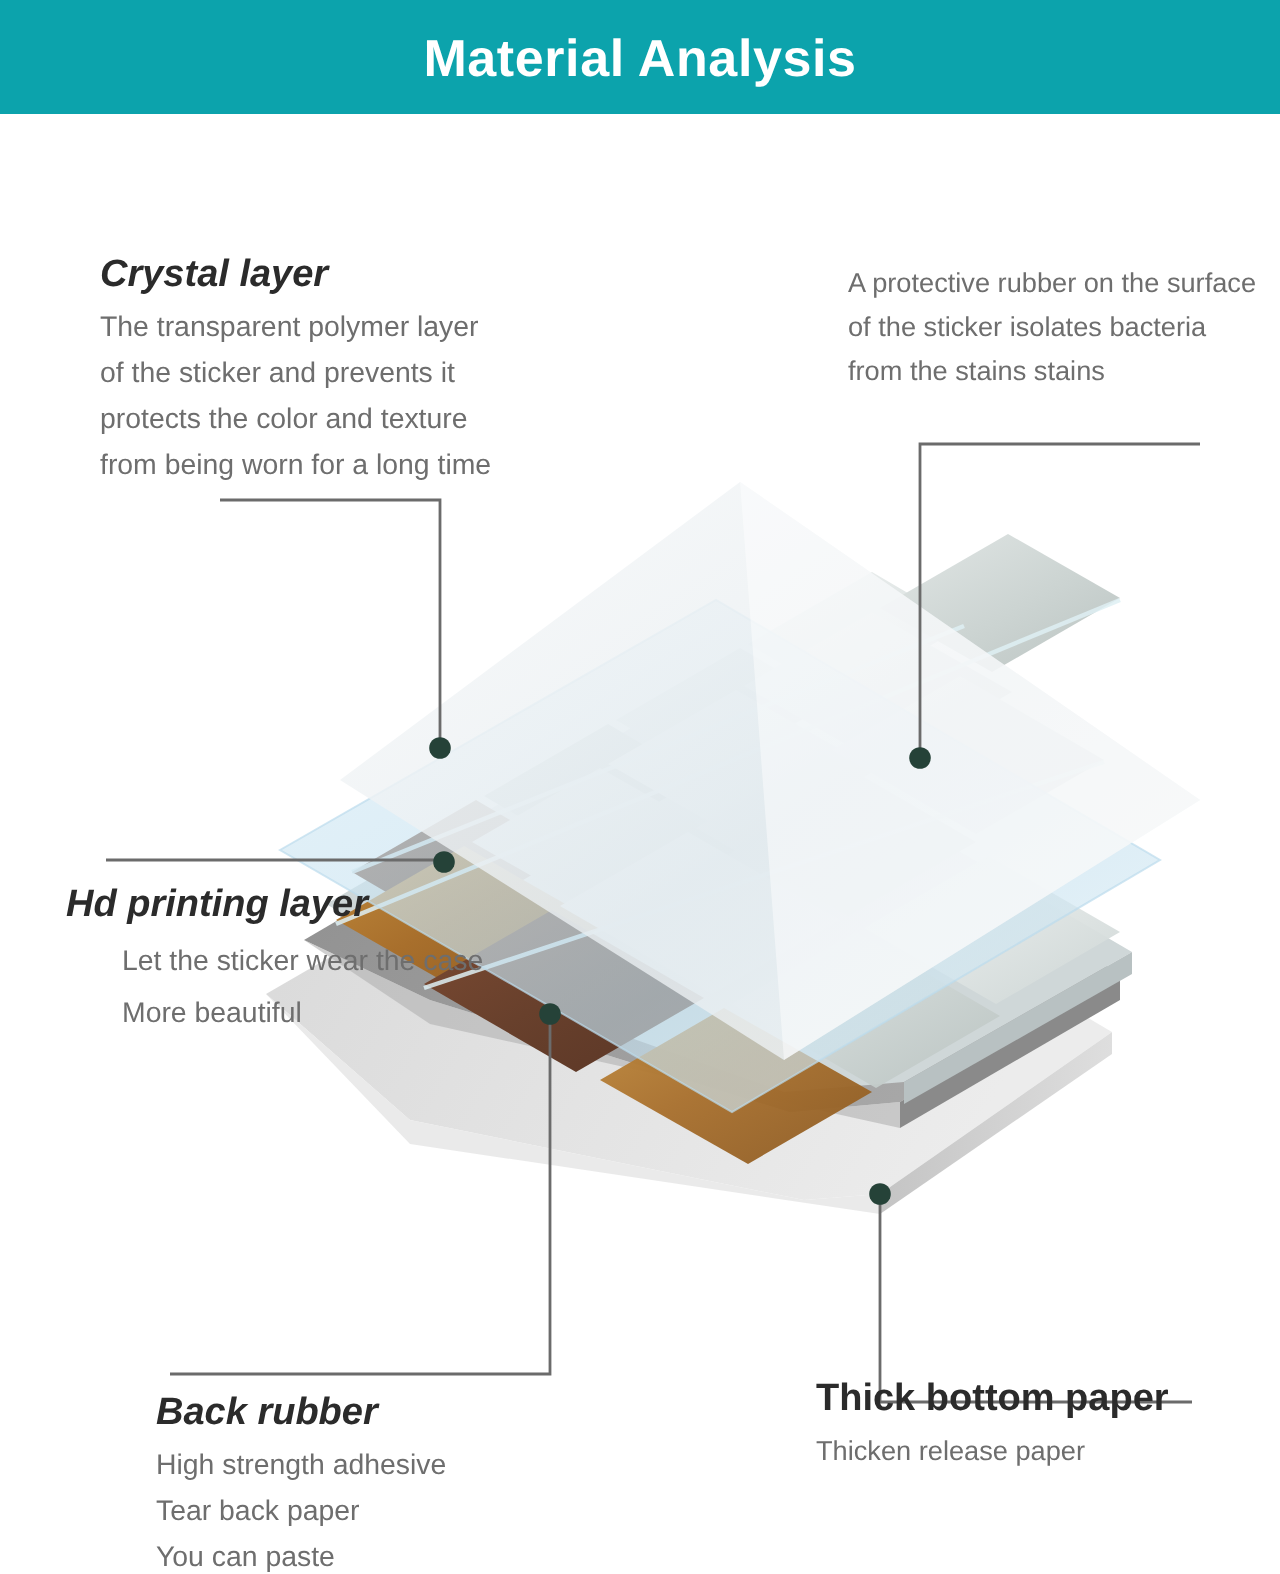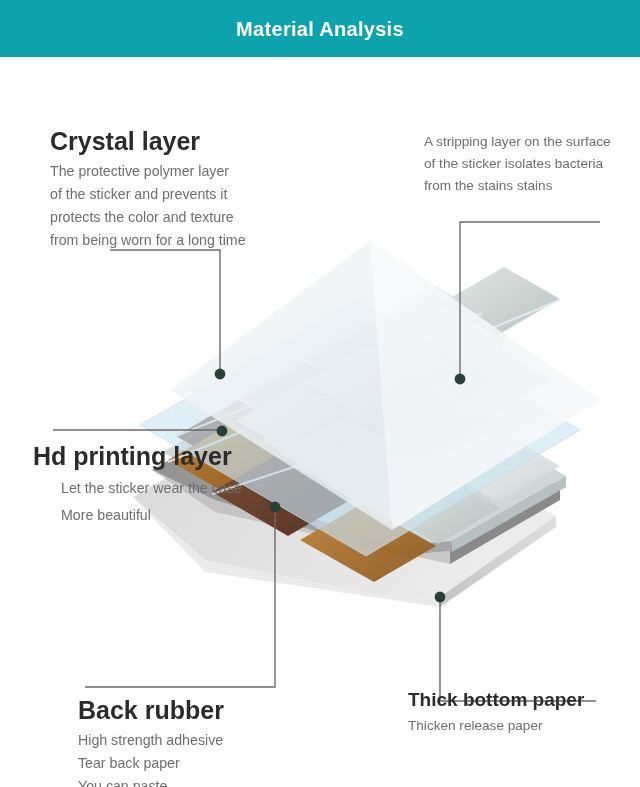--- a/index.html
+++ b/index.html
@@ -13,21 +13,21 @@
 
   
   .header {
     position: absolute; left: 0; top: 0;
     width: 640px; height: 57px;
     background: #0ca3ac;
     display: flex; align-items: center; justify-content: center;
   }
   .header-title {
     color: #ffffff;
-    font-size: 20px;
+    font-size: 26px;
     font-weight: 700;
     letter-spacing: 0.3px;
     line-height: 1;
     white-space: nowrap;
   }
 
   
   .stage { position: absolute; left: 0; top: 0; width: 640px; height: 787px; }
   .stage svg { position: absolute; left: 0; top: 0; }
 
@@ -47,21 +47,21 @@
     line-height: 1.62;
     white-space: nowrap;
   }
 
   #co-crystal    { left: 50px;  top: 126px; }
   #co-protective { left: 424px; top: 131px; }
   #co-hd         { left: 33px;  top: 441px; }
   #co-back       { left: 78px;  top: 695px; }
   #co-thick      { left: 408px; top: 688px; }
 
-  #co-crystal .c-title, #co-hd .c-title, #co-back .c-title { font-size: 25px; }
+  #co-crystal .c-title, #co-hd .c-title, #co-back .c-title { font-size: 19px; font-style: italic; }
   #co-protective .c-title, #co-thick .c-title { font-size: 19px; }
   #co-protective .c-line, #co-thick .c-line { font-size: 13.6px; }
   #co-hd .c-line { line-height: 1.85; margin-left: 28px; }
 </style>
 </head>
 <body>
 
 <div id="page">
 
   <div class="header">
@@ -199,28 +199,28 @@
         <circle cx="460" cy="379" r="5.4"></circle>
         <circle cx="222" cy="431" r="5.4"></circle>
         <circle cx="275" cy="507" r="5.4"></circle>
         <circle cx="440" cy="597" r="5.4"></circle>
       </g>
     </svg>
   </div>
 
   <div class="callout" id="co-crystal">
     <div class="c-title">Crystal layer</div>
-    <div class="c-line">The protective polymer layer</div>
+    <div class="c-line">The transparent polymer layer</div>
     <div class="c-line">of the sticker and prevents it</div>
     <div class="c-line">protects the color and texture</div>
     <div class="c-line">from being worn for a long time</div>
   </div>
 
   <div class="callout" id="co-protective">
-    <div class="c-line">A stripping layer on the surface</div>
+    <div class="c-line">A protective rubber on the surface</div>
     <div class="c-line">of the sticker isolates bacteria</div>
     <div class="c-line">from the stains stains</div>
   </div>
 
   <div class="callout" id="co-hd">
     <div class="c-title">Hd printing layer</div>
     <div class="c-line">Let the sticker wear the case</div>
     <div class="c-line">More beautiful</div>
   </div>
 

